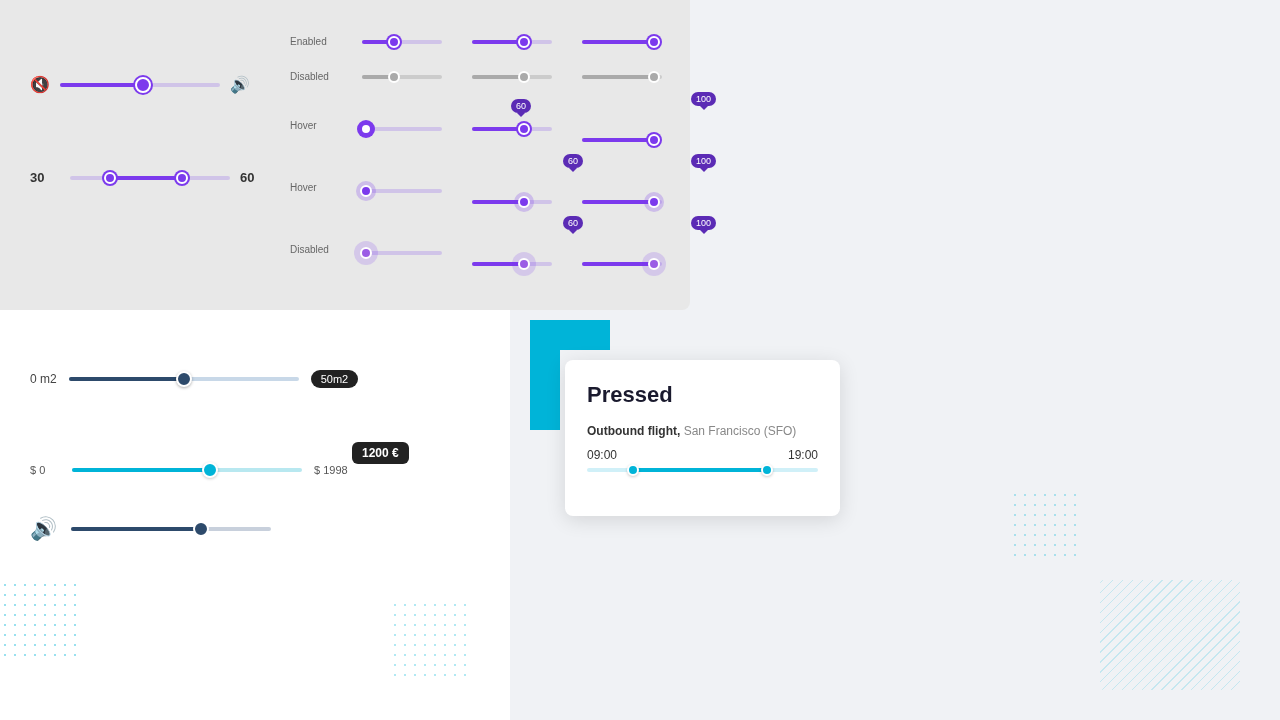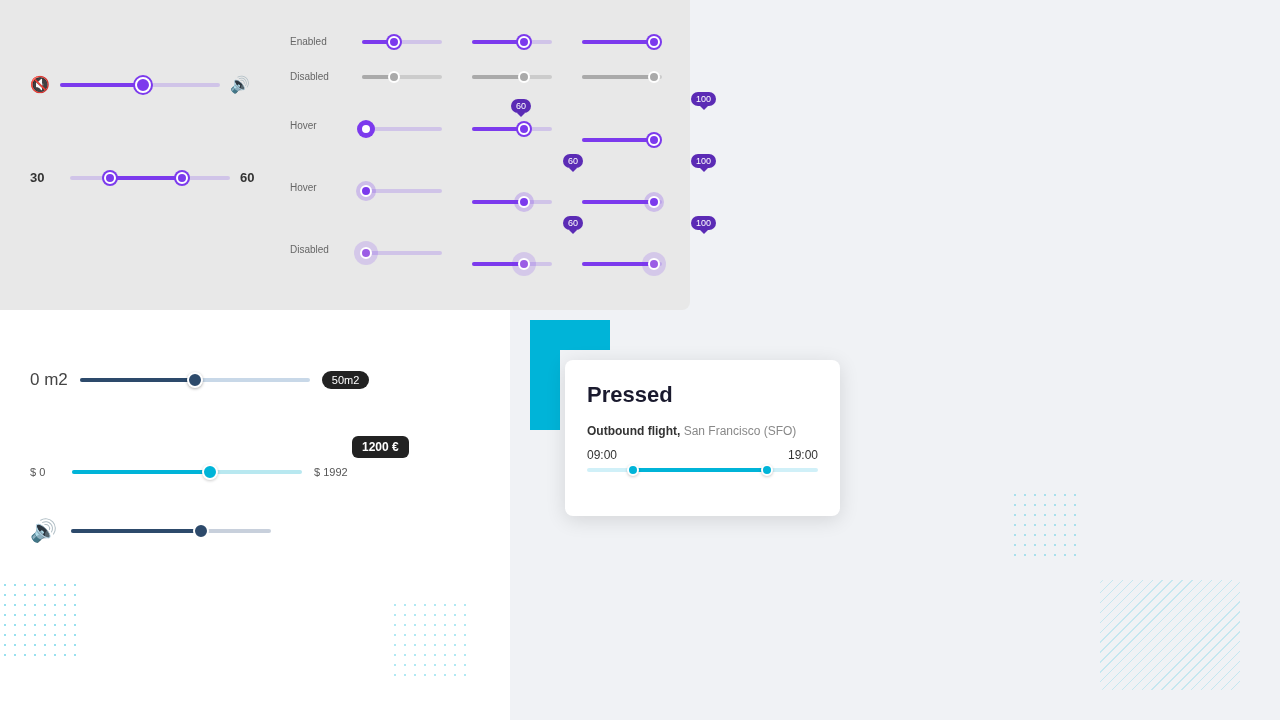--- a/index.html
+++ b/index.html
@@ -109,21 +109,21 @@
       background: #fff;
       padding: 30px 30px;
     }
 
     .area-slider-row {
       display: flex;
       align-items: center;
       gap: 12px;
       margin-top: 30px;
     }
-    .area-label { font-size: 17px; color: #444; }
+    .area-label { font-size: 12px; color: #444; }
     .area-badge {
       background: #222;
       color: #fff;
       font-size: 11px;
       padding: 3px 10px;
       border-radius: 12px;
     }
 
     
     .trk-teal-dark { background: #c8d8e8; }
@@ -134,21 +134,21 @@
     .price-row {
       margin-top: 36px;
     }
     .price-tooltip {
       background: #222;
       color: #fff;
       padding: 4px 10px;
       border-radius: 6px;
       font-size: 12px;
       font-weight: 600;
-      margin-bottom: 8px;
+      margin-bottom: 0;
       display: inline-block;
     }
 
     .trk-teal { background: #b8e8f0; }
     .trk-teal .fill { background: #00b4d8; }
     .thumb-teal { background: #00b4d8; border: 2px solid #fff; box-shadow: 0 1px 3px rgba(0,0,0,.2); }
 
     
     .volume-row {
       display: flex;
@@ -432,21 +432,21 @@
       <div style="position:absolute;left:calc(82px + 60% - 30px);">
         <div class="price-tooltip">1200 €</div>
       </div>
     </div>
     <div style="display:flex;align-items:center;gap:12px;">
       <span style="font-size:11px;color:#555;width:30px;">$ 0</span>
       <div class="slider-track trk-teal w230" style="display:flex;align-items:center;">
         <div class="fill" style="left:0;width:60%;background:#00b4d8;"></div>
         <div class="slider-thumb thumb-teal slider-thumb-lg" style="left:60%;"></div>
       </div>
-      <span style="font-size:11px;color:#555;">$ 1992</span>
+      <span style="font-size:11px;color:#555;">$ 1998</span>
     </div>
   </div>
 
   <div class="volume-row">
     <span class="vol-icon">🔊</span>
     <div class="slider-track trk-dark" style="width:200px;display:flex;align-items:center;">
       <div class="fill" style="left:0;width:65%;background:#2d4a6b;"></div>
       <div class="slider-thumb thumb-dark slider-thumb-lg" style="left:65%;"></div>
     </div>
   </div>

